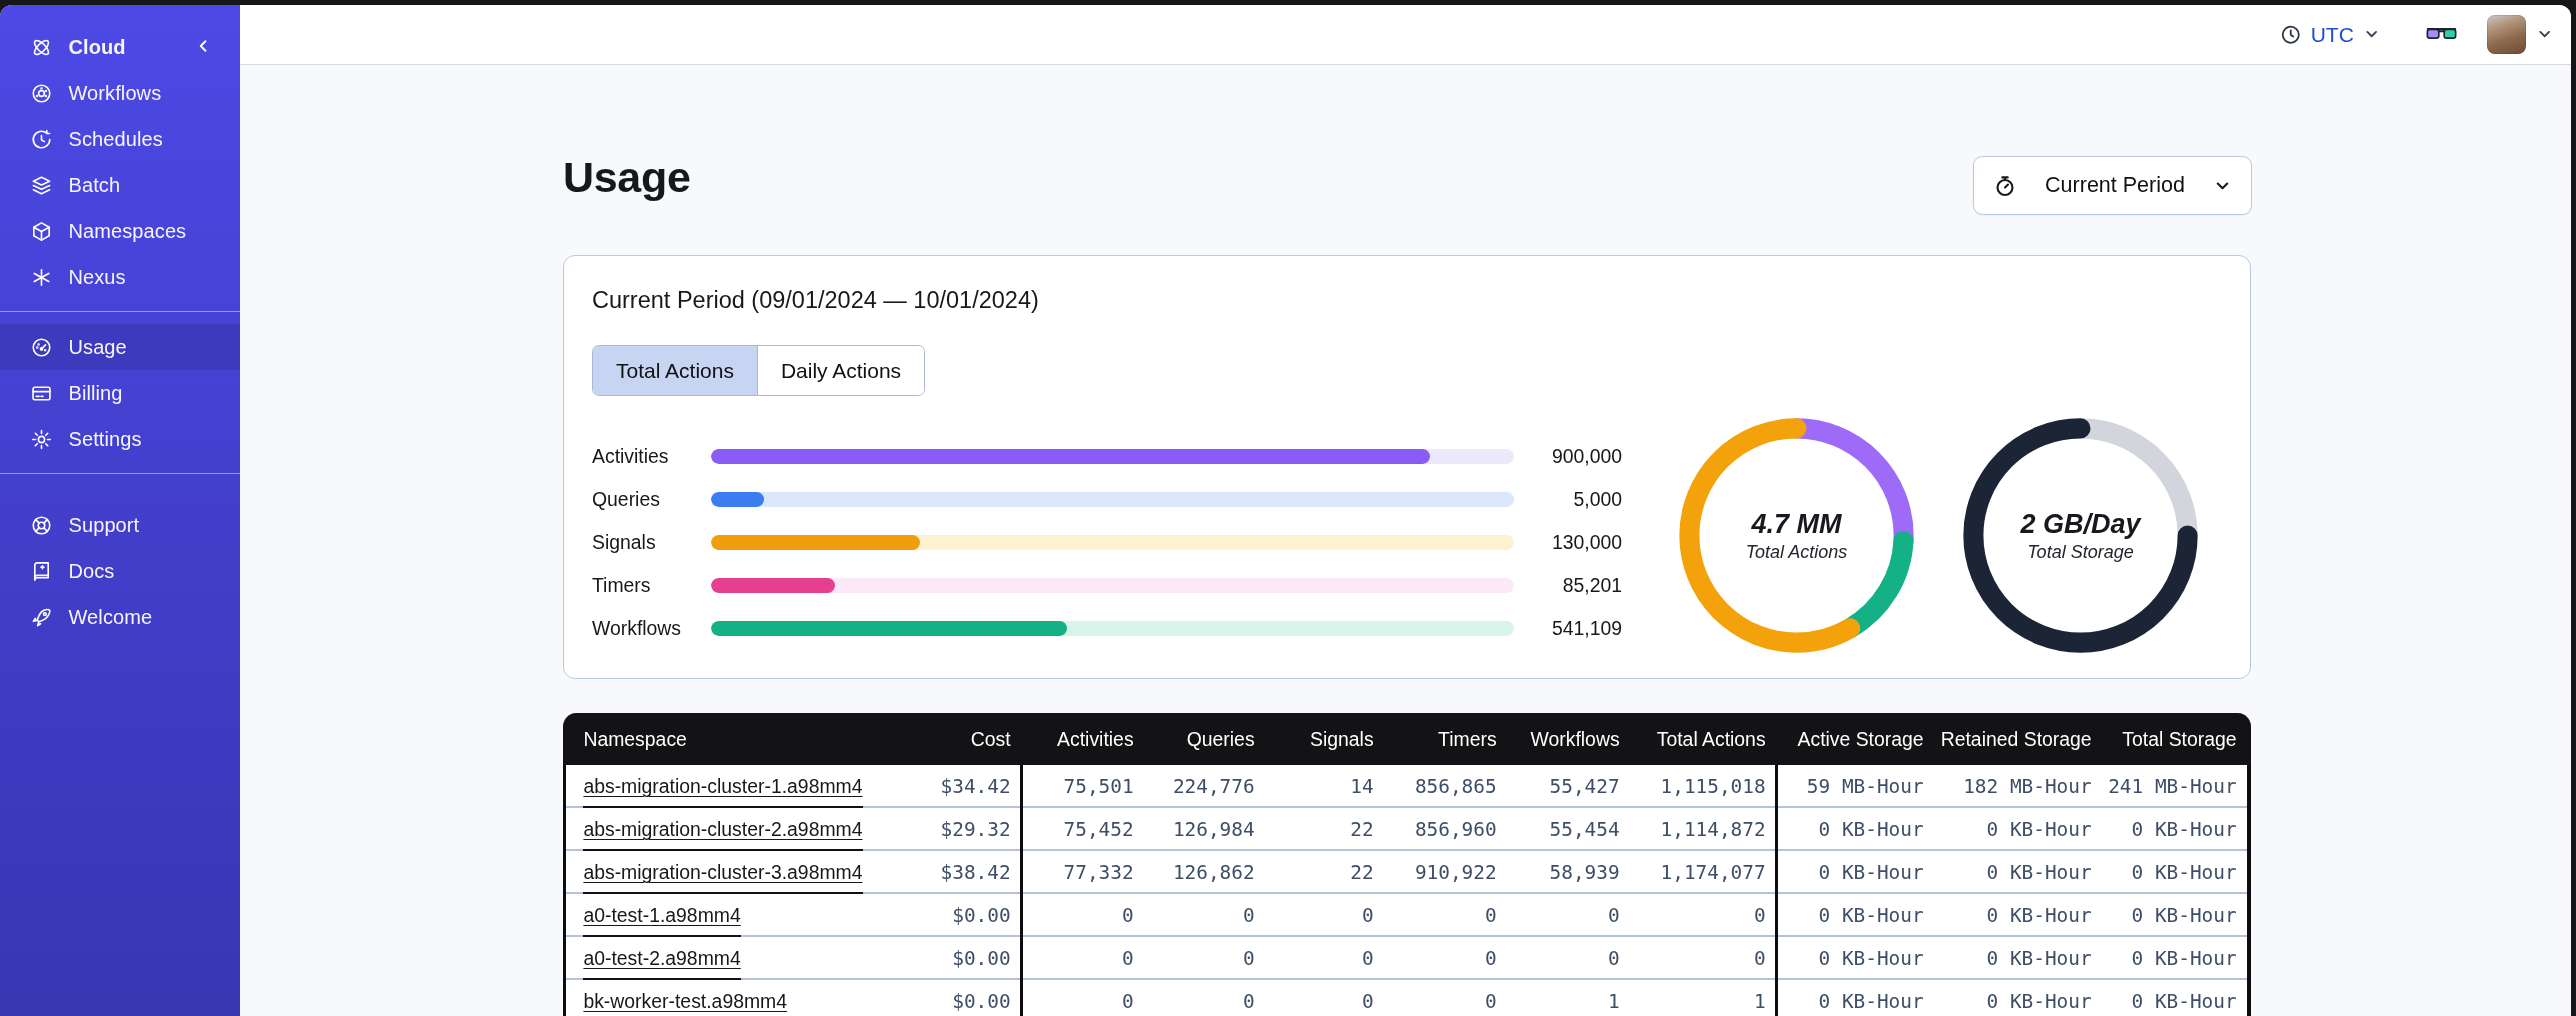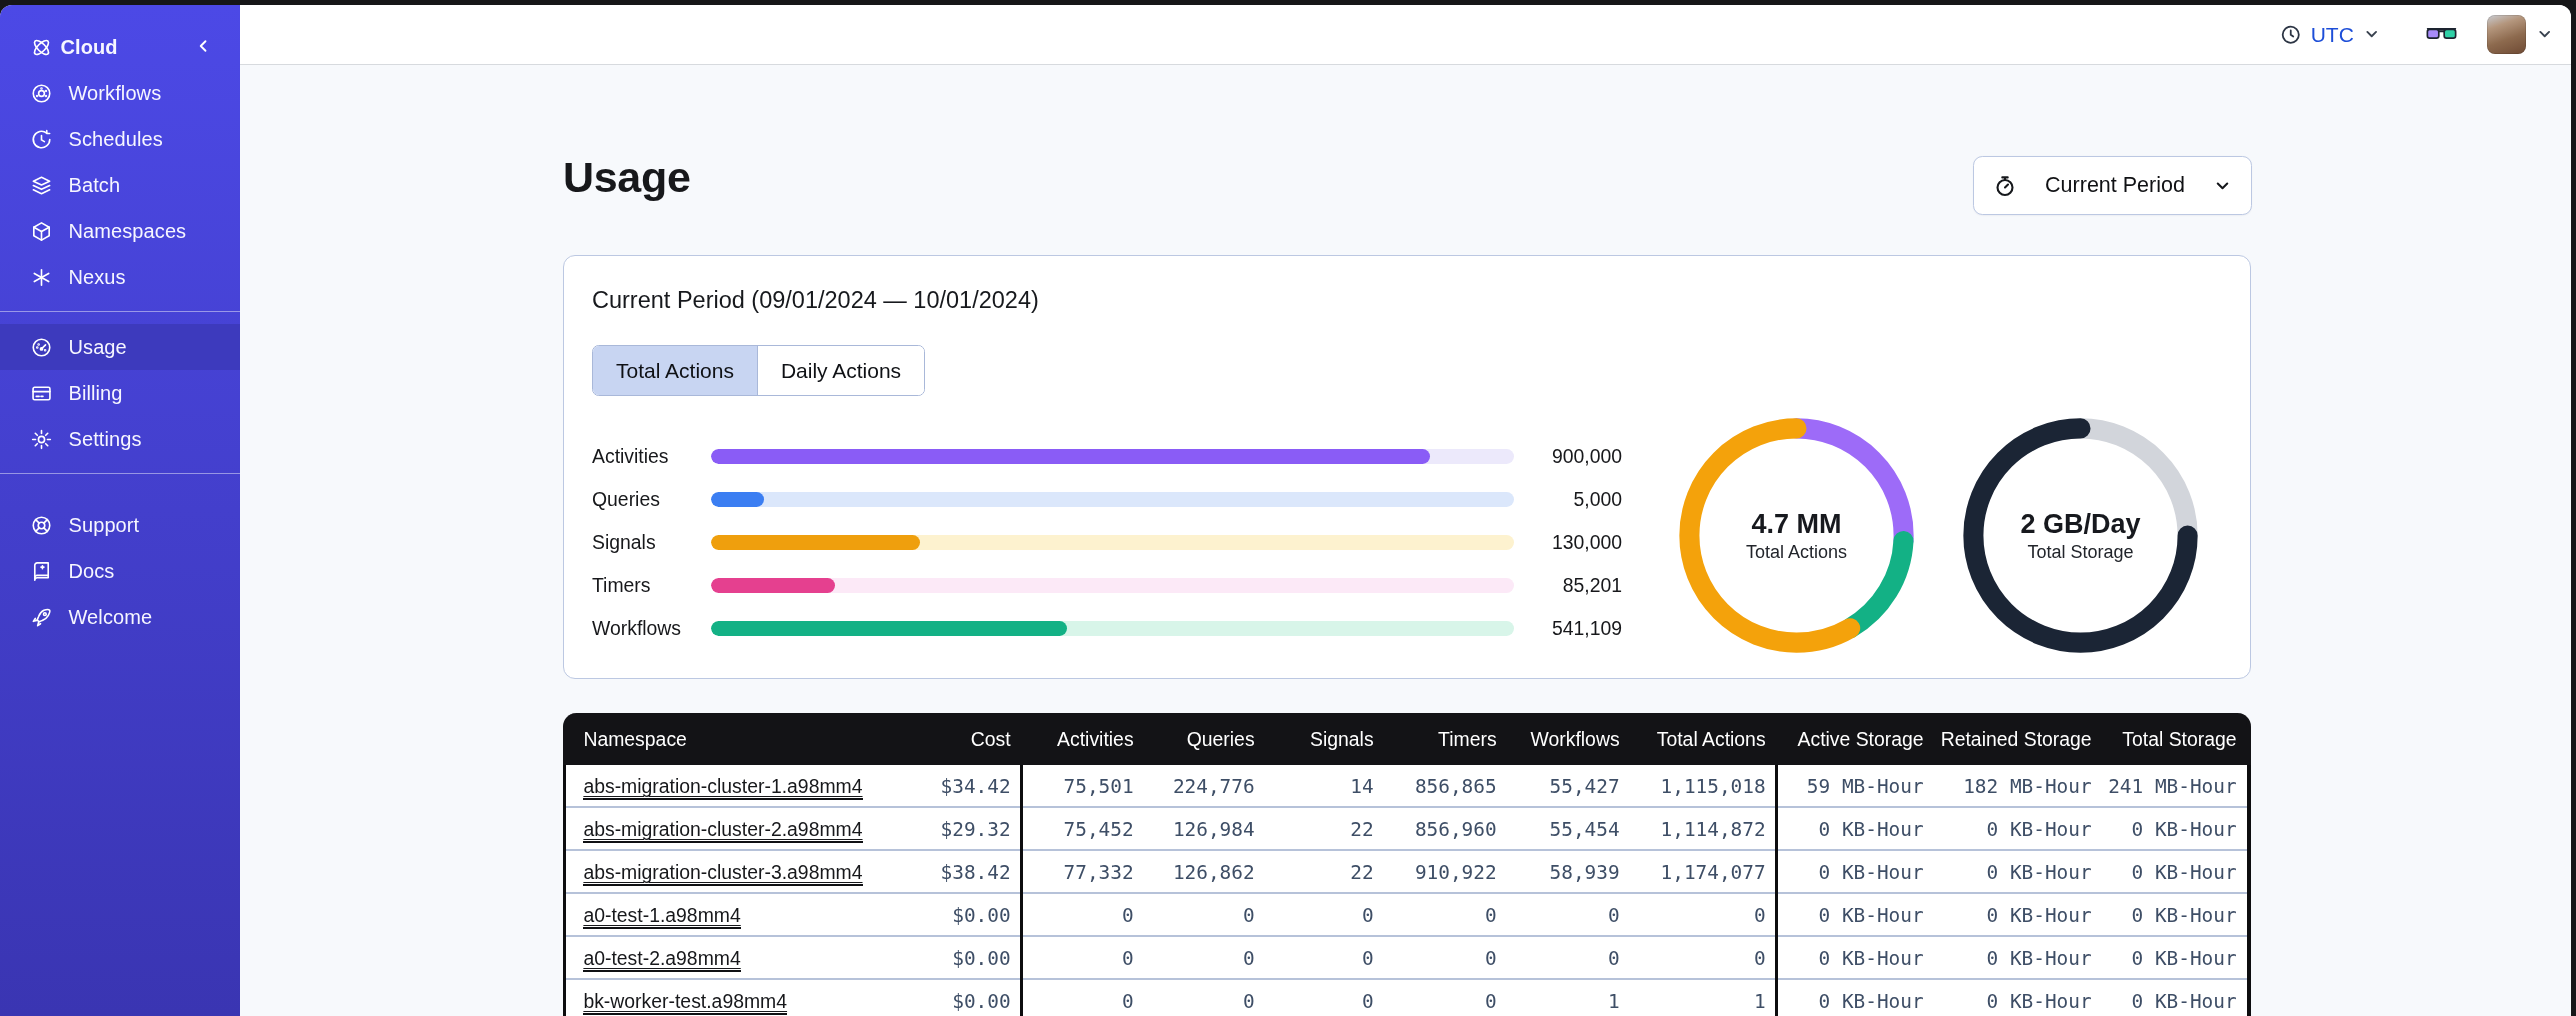--- a/index.html
+++ b/index.html
@@ -12,21 +12,21 @@
   .sidebar { position:absolute; top:0; left:0; width:240px; height:100%;
     background:linear-gradient(180deg,#4C49E6 0%, #3A35B2 100%); color:#fff; }
   .nav-group { padding-top:19px; }
   .nav-item { height:46px; display:flex; align-items:center; padding-left:29.5px;
     gap:16px; cursor:pointer; }
   .nav-item.active { background:#3D3ABD; }
   .nav-icon { width:23px; height:23px; flex:0 0 23px; display:flex; align-items:center; }
   .nav-icon svg { width:23px; height:23px; stroke:#fff; fill:none;
     stroke-width:1.7; stroke-linecap:round; stroke-linejoin:round; }
   .nav-label { font-size:20px; font-weight:500; color:#f6f6ff; letter-spacing:0.1px; }
-  .brand-row { position:relative;gap:8px; }
+  .brand-row { position:relative; }
   .brand-row .nav-label { font-weight:600; }
   .collapse { position:absolute; right:27px; top:50%; transform:translateY(-50%); }
   .collapse svg { width:19px; height:19px; stroke:#fff; fill:none; stroke-width:2.4;
     stroke-linecap:round; stroke-linejoin:round; }
   .side-div { height:1.3px; background:rgba(255,255,255,.45); margin:10.7px 0; }
 
   
   .topbar { position:absolute; top:0; left:240px; right:0; height:60px; background:#fff;
     border-bottom:1.3px solid #d7dade; display:flex; align-items:center;
     justify-content:flex-end; padding-right:17.4px; gap:9.4px; }
@@ -70,41 +70,41 @@
   .chart { position:absolute; left:0; top:179px; width:100%; }
   .chart-row { display:flex; align-items:center; height:43px; padding-left:28px; }
   .bar-cat { width:119px; font-size:19.4px; color:#17181b; }
   .bar-track { width:803px; height:14.8px; border-radius:7.4px; overflow:hidden; }
   .bar-fill { height:100%; border-radius:7.4px; }
   .bar-val { width:108px; text-align:right; font-size:19.4px; color:#17181b; }
 
   .donut { position:absolute; width:241px; height:241px; top:159px; }
   .donut svg { width:241px; height:241px; }
   .donut-center { position:absolute; inset:0; display:flex; flex-direction:column;
-    align-items:center; justify-content:center; gap:2px; }
+    align-items:center; justify-content:center; gap:2px;font-style:italic; }
   .donut-val { font-size:27px; font-weight:600; color:#17191e; }
   .donut-cap { font-size:18px; color:#22252b; }
 
   
   .usage-table { position:absolute; left:323px; top:646px; width:1688px; }
   .t-head { display:grid; width:1688px; height:52px; background:#131316;
     border-radius:13.4px 13.4px 0 0; border-left:3.4px solid #131316; border-right:4px solid #131316;
     grid-template-columns:368px 86px 123px 121px 119px 123px 123px 146px 158px 168px 145px;
     align-items:center; color:#fff; font-size:19.4px; font-weight:500; }
   .t-body { width:1688px; border-left:3.4px solid #0d0d0f; border-right:4px solid #0d0d0f;
     background:#fff; }
   .t-row { display:grid; height:43px;
     grid-template-columns:368px 86px 123px 121px 119px 123px 123px 146px 158px 168px 145px;
     align-items:center; border-bottom:2px solid #b6c2d9; background:#fff; }
   .cell { font-family:"DejaVu Sans Mono",monospace; font-size:19.4px; color:#3e4e66;
     text-align:right; padding-right:9.4px; white-space:nowrap; }
   .cell.ns { font-family:"Liberation Sans","DejaVu Sans",sans-serif; text-align:left;
     padding-left:17.4px; padding-right:0; }
   .ns a { color:#17181b; text-decoration:underline; text-decoration-thickness:1.3px;
-    text-underline-offset:2.7px; border-bottom:2px solid #101114; padding-bottom:1px;
+    text-underline-offset:2.7px; border-bottom:2px solid #101114; padding-bottom:9px;
     cursor:pointer; }
   .t-head .cell { font-family:"Liberation Sans","DejaVu Sans",sans-serif; color:#fff; }
   .gdiv { border-left:3.4px solid #0d0d0f; height:43px; display:flex; align-items:center;
     justify-content:flex-end; }
   .t-row .gdiv { margin:0; }
 </style>
 </head>
 <body>
 
 <div class="window">

